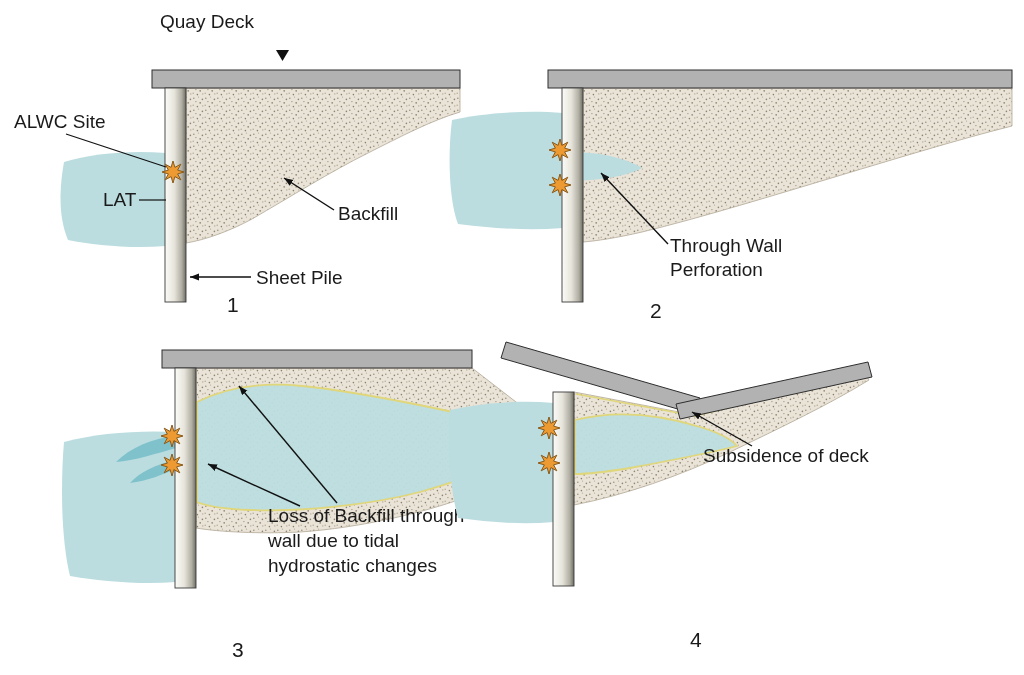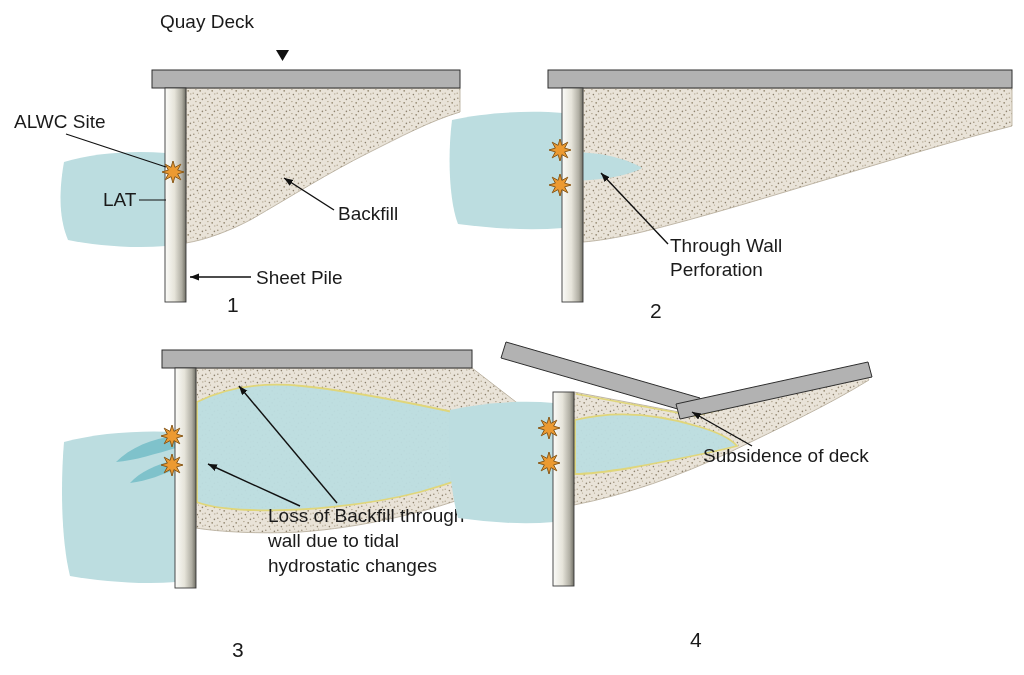--- a/index.html
+++ b/index.html
@@ -1,17 +1,17 @@
 <!DOCTYPE html>
 <html style="--water: #bcdde0; --spray: #7fc2cb; --deck: #b2b2b2; --burst: #ec9a31; --burst-outline: #8a5a1a; --outline-yellow: #e0d67a; --text: #1a1a1a;"><head>
 <meta charset="utf-8">
 <style>
   html,body{margin:0;padding:0;background:#ffffff;}
   .stage{position:relative;width:1024px;height:675px;background:#fff;overflow:hidden;
-         font-family:"Liberation Sans",sans-serif;border-radius:18px;}
+         font-family:"Liberation Sans",sans-serif;}
   svg{display:block;}
   .lbl{font-family:"Liberation Sans",sans-serif;font-size:19px;fill:var(--text,#1a1a1a);}
   .num{font-family:"Liberation Sans",sans-serif;font-size:21px;fill:var(--text,#1a1a1a);}
   .deck{fill:var(--deck,#b2b2b2);stroke:#2e2e2e;stroke-width:1;}
   .pile{stroke:#3a3a3a;stroke-width:0.9;}
   .water{fill:var(--water,#bcdde0);}
   .spray{fill:var(--spray,#84c6ce);}
   .water-inner{fill:var(--water,#bcdde0);fill-opacity:0.95;
                stroke:var(--outline-yellow,#e3da7d);stroke-width:1.8;}
   .yline{fill:none;stroke:var(--outline-yellow,#e3da7d);stroke-width:1.6;}

